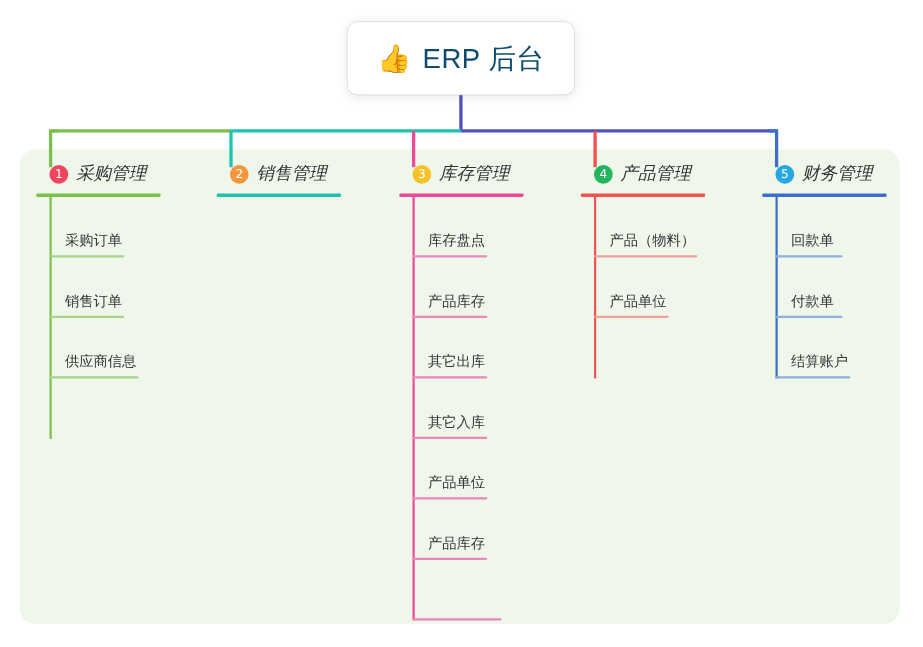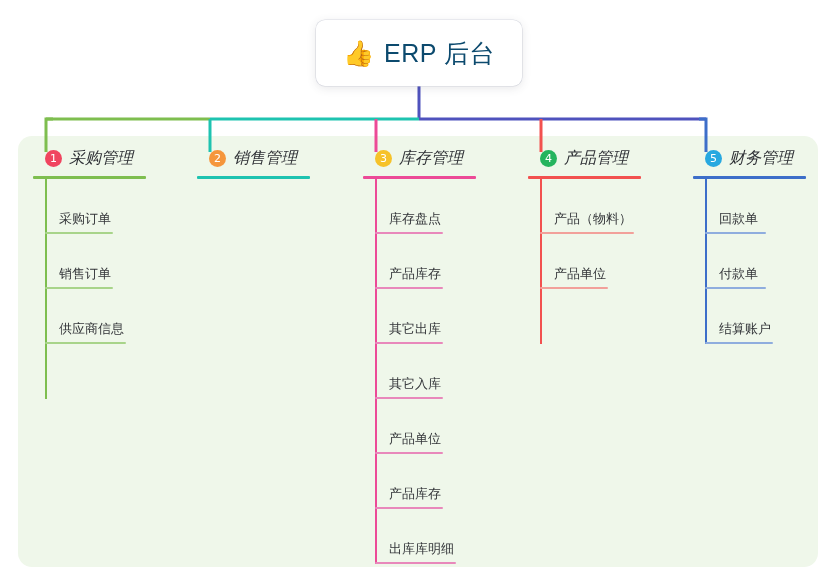--- a/index.html
+++ b/index.html
@@ -225,21 +225,20 @@
           </div>
           <div class="leaf">
             <div class="leaf-text">产品单位</div>
             <div class="leaf-rule" style="background: rgb(232, 136, 187); width: 68px;"></div>
           </div>
           <div class="leaf">
             <div class="leaf-text">产品库存</div>
             <div class="leaf-rule" style="background: rgb(232, 136, 187); width: 68px;"></div>
           </div>
           <div class="leaf">
-            <div class="leaf-text">出库库明细</div>
             <div class="leaf-rule" style="background: rgb(232, 136, 187); width: 81px;"></div>
           </div>
         </div>
       </div>
       <div class="col" style="left: 528px;">
         <div class="col-head">
           <span class="badge" style="background: rgb(37, 180, 94);">4</span>
           <span class="col-title">产品管理</span>
         </div>
         <div class="col-rule" style="background: rgb(242, 81, 79);"></div>

